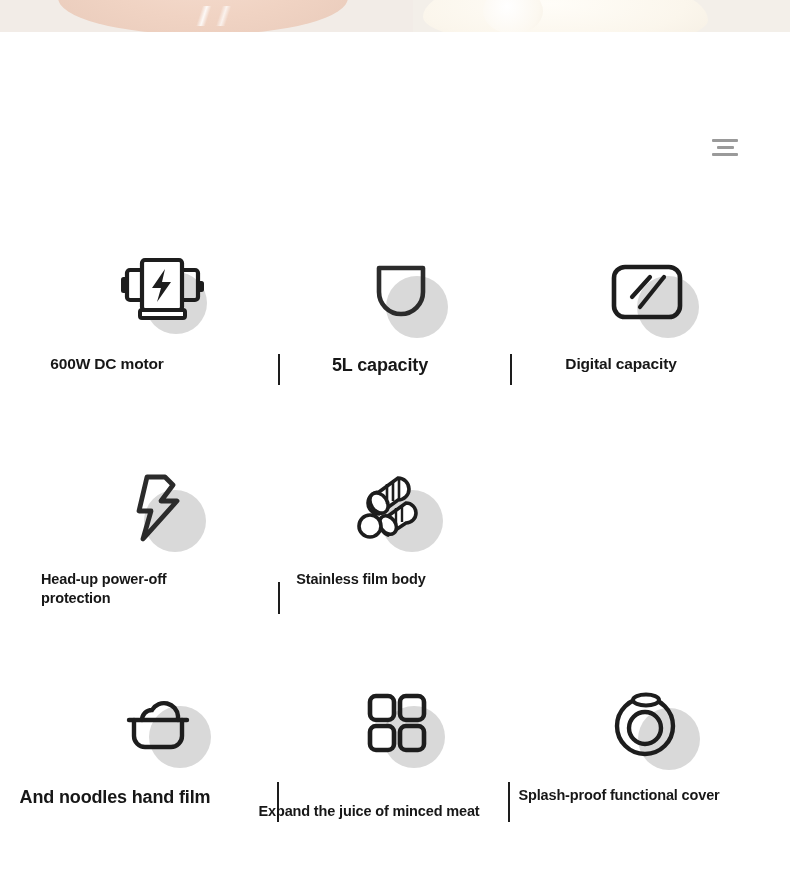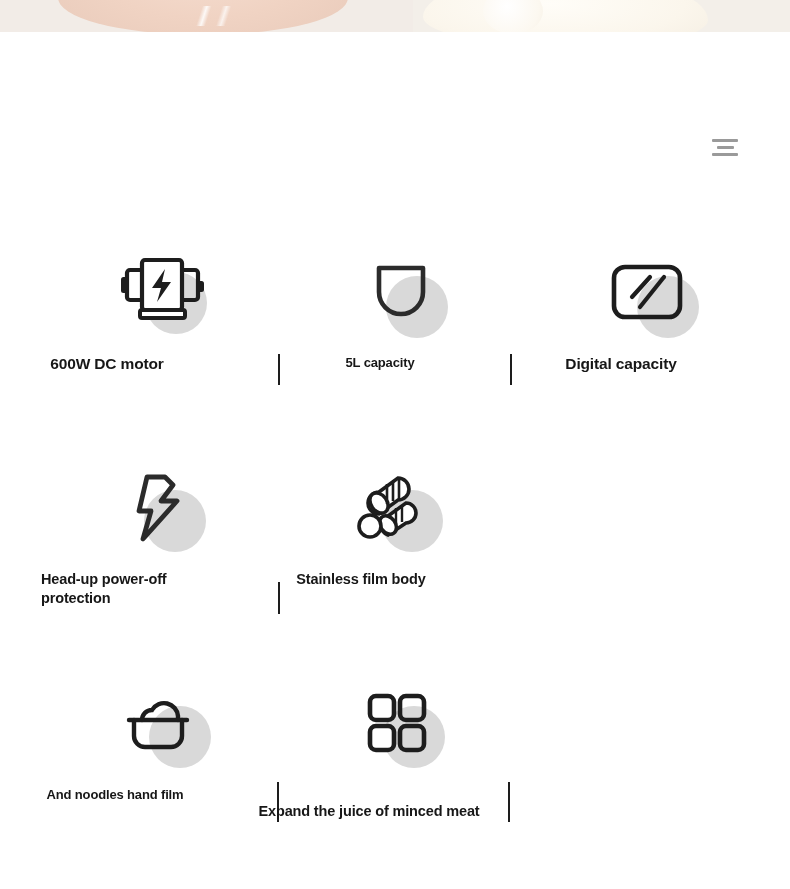--- a/index.html
+++ b/index.html
@@ -140,21 +140,21 @@
   .feature-label {
     margin-top: 14px;
     font-size: 15.5px;
     font-weight: bold;
     color: #171717;
     line-height: 1.32;
     letter-spacing: -0.15px;
     text-align: left;
     max-width: 240px;
   }
-  .feature-label.small { font-size: 13px; }
+  .feature-label.small { font-size: 18px; }
   .feature-label.mid   { font-size: 14.5px; }
 
   
   .divider {
     position: absolute;
     width: 2px;
     background: #1d1d1d;
   }
 
   
@@ -304,16 +304,27 @@
             <rect x="6" y="6" width="24" height="24" rx="6" stroke="#1d1d1d" stroke-width="4.6" fill="#ffffff"></rect>
             <rect x="36" y="6" width="24" height="24" rx="6" stroke="#1d1d1d" stroke-width="4.6" fill="none"></rect>
             <rect x="6" y="36" width="24" height="24" rx="6" stroke="#1d1d1d" stroke-width="4.6" fill="#ffffff"></rect>
             <rect x="36" y="36" width="24" height="24" rx="6" stroke="#1d1d1d" stroke-width="4.6" fill="none"></rect>
           </svg>
         </div>
         <div class="feature-label mid">Expand the juice of minced meat</div>
         <div class="divider" style="left:226px; top:106px; height:40px;"></div>
       </div>
 
+      <div class="feature-cell r3c3">
+        <div class="icon-wrap">
+          <div class="blob" style="right:8px;bottom:2px;"></div>
+          <svg width="76" height="70" viewBox="0 0 76 70" fill="none">
+            <circle cx="34" cy="37" r="28" stroke="#1d1d1d" stroke-width="4.4" fill="none"></circle>
+            <circle cx="34" cy="39" r="16" stroke="#1d1d1d" stroke-width="4.4" fill="none"></circle>
+            <ellipse cx="35" cy="11" rx="13" ry="5.5" stroke="#1d1d1d" stroke-width="4" fill="#ffffff"></ellipse>
+          </svg>
+        </div>
+        <div class="feature-label mid">Splash-proof functional cover</div>
+      </div>
     </div>
 
   </div>
 </div>
 
 </body></html>

